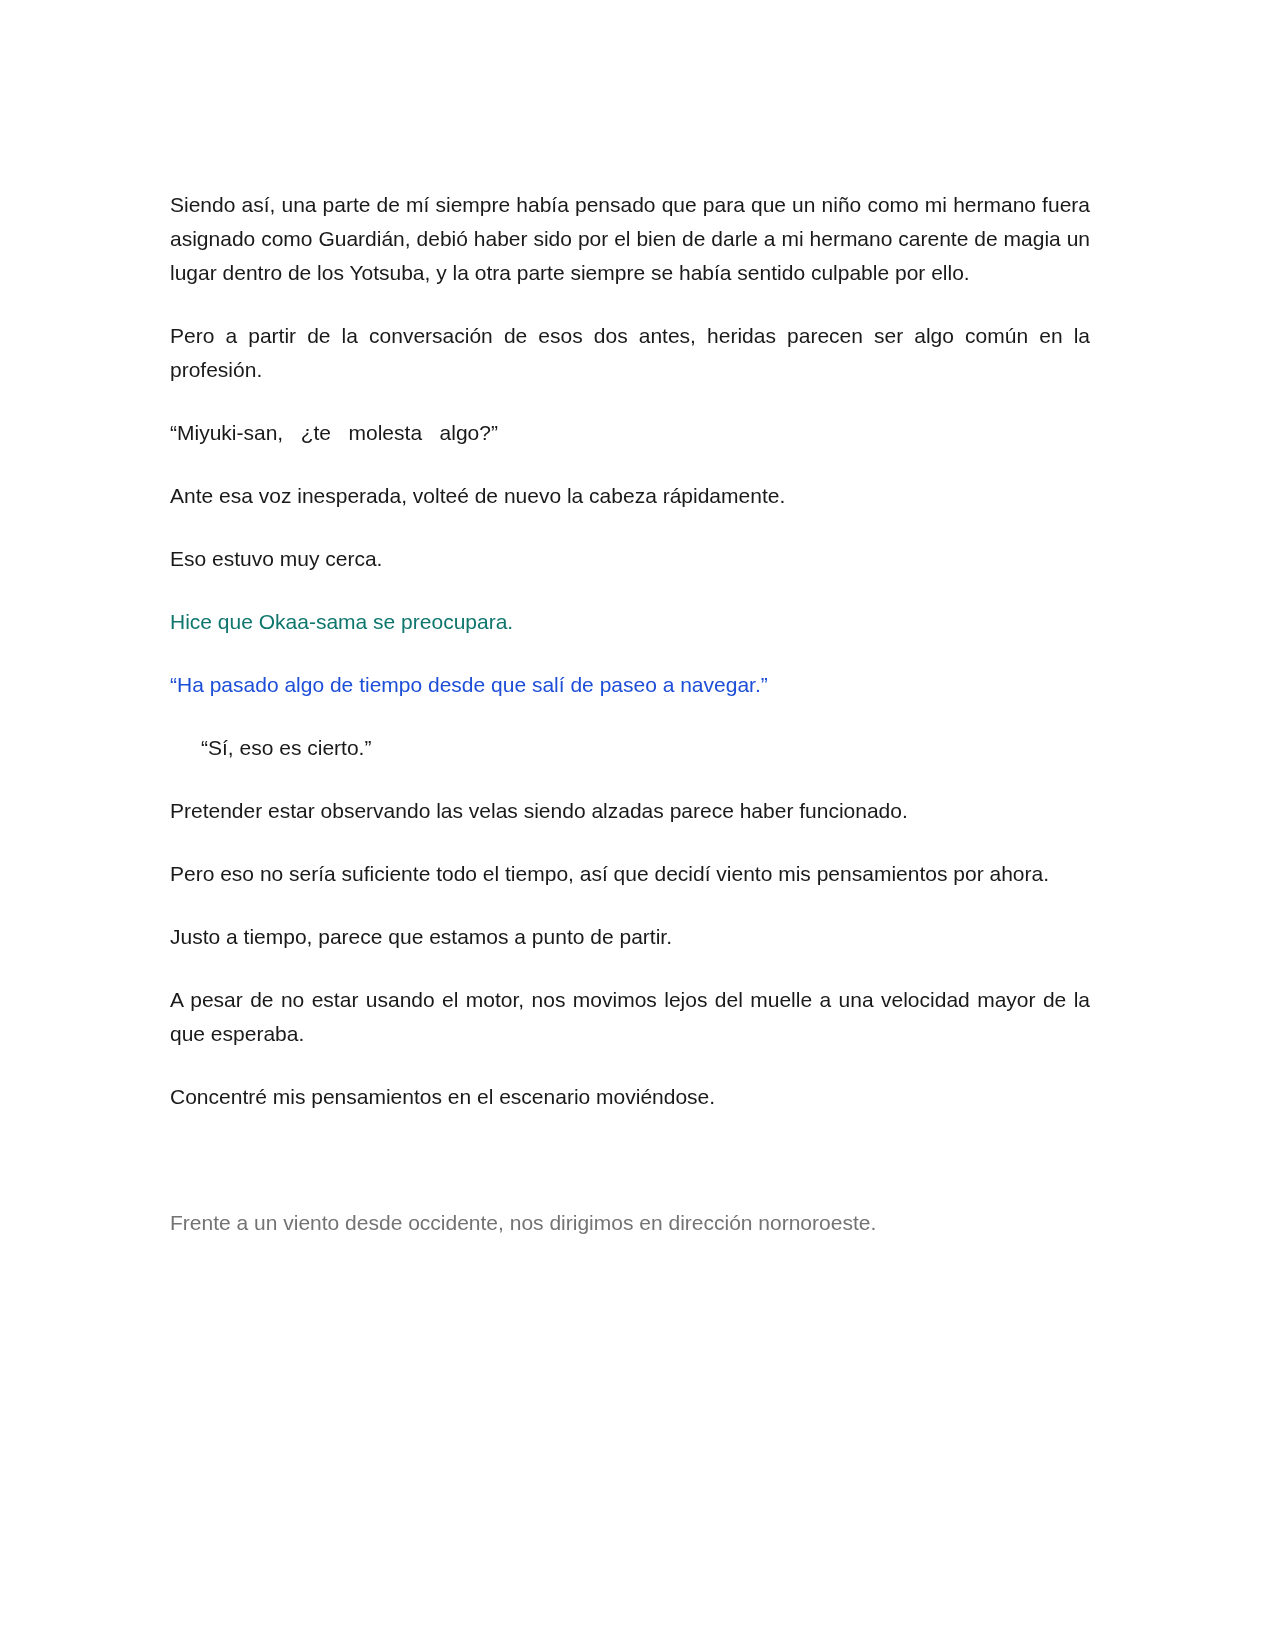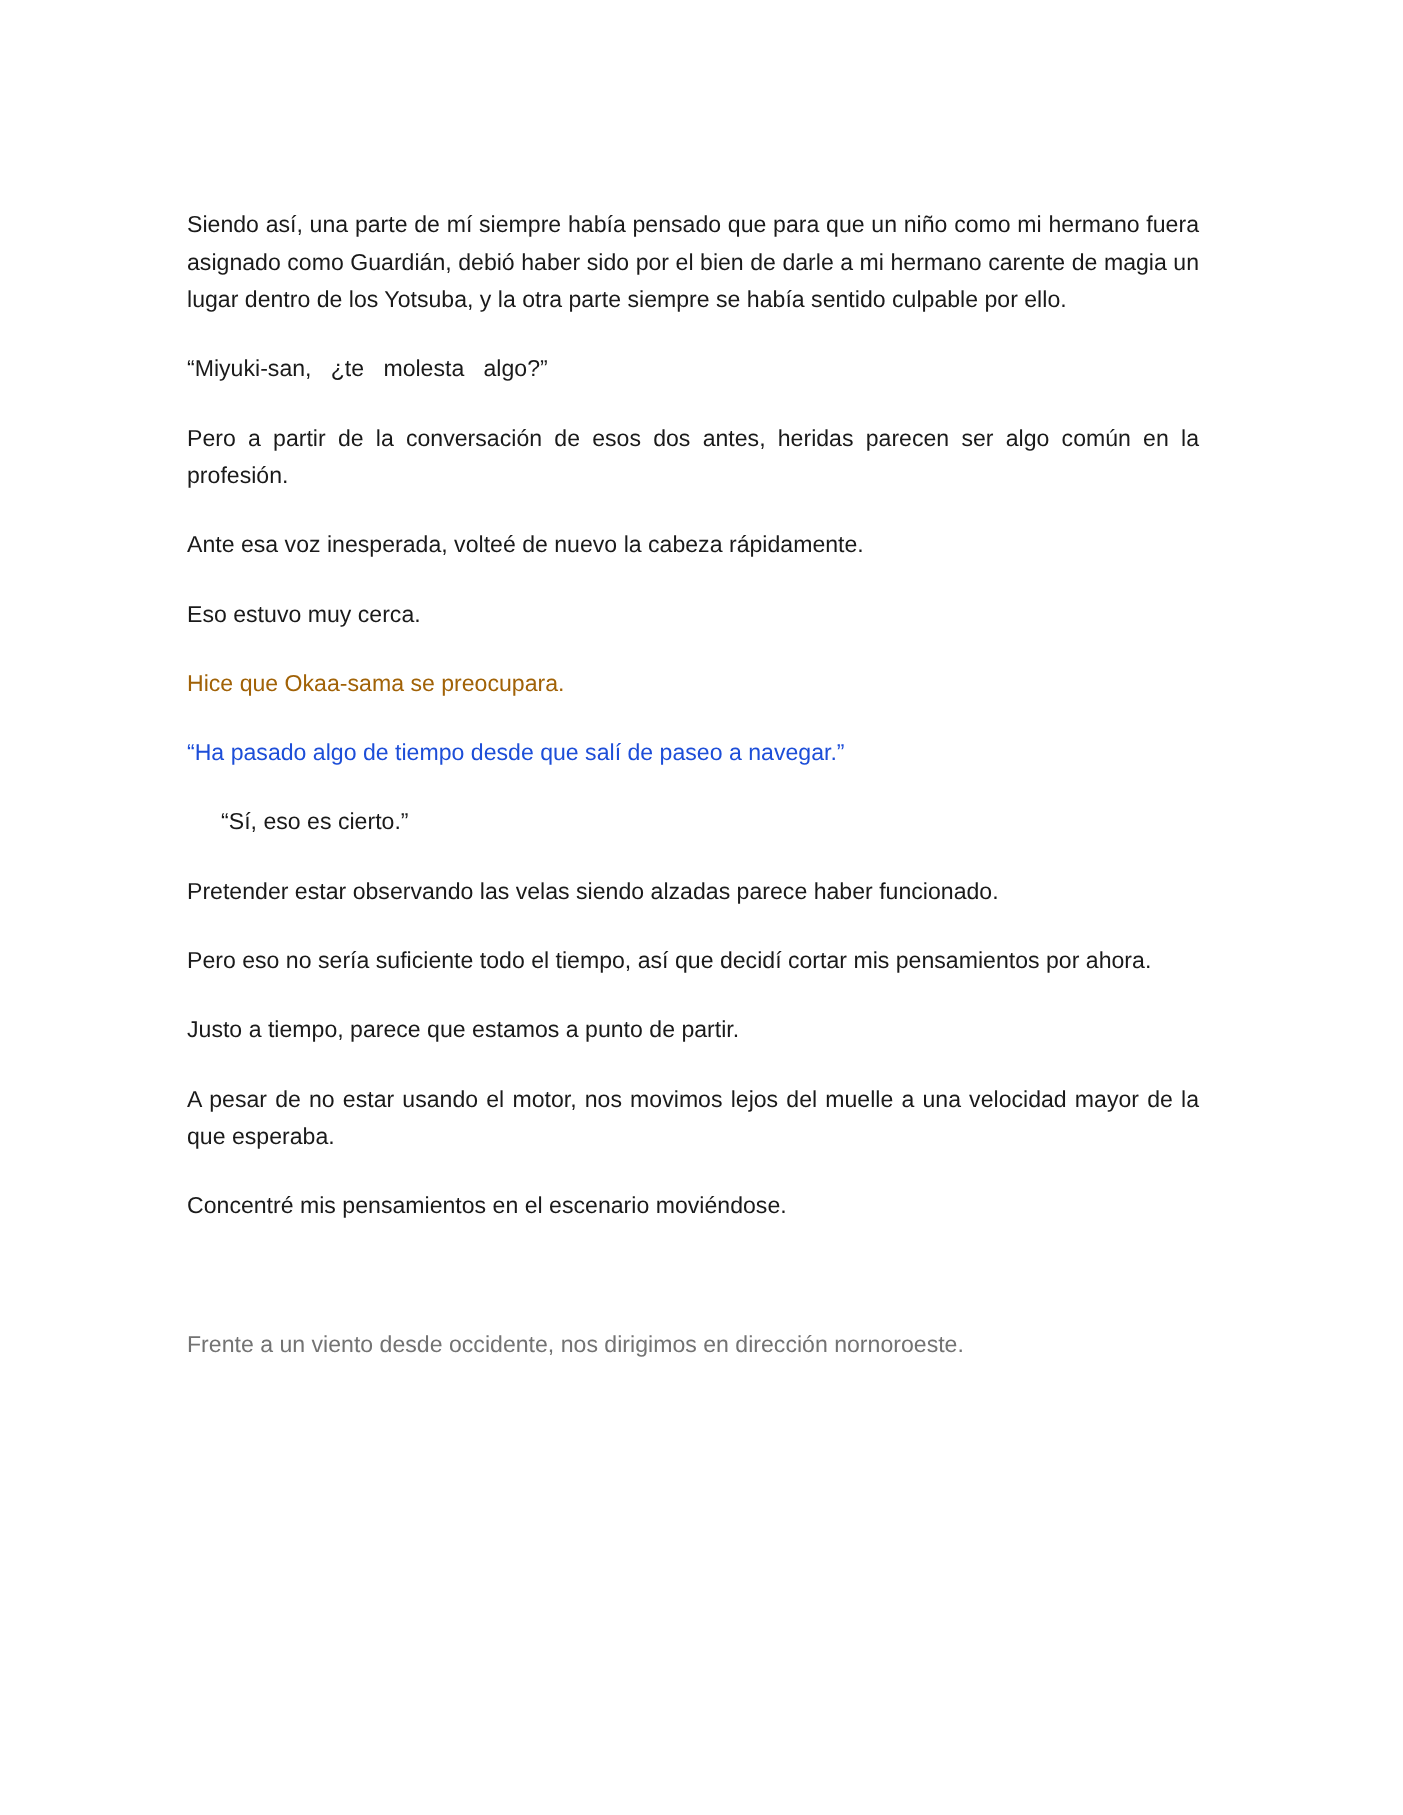--- a/index.html
+++ b/index.html
@@ -34,28 +34,28 @@
     height: 34px;
     margin-bottom: 29px;
   }
 </style>
 </head>
 <body style="background: rgb(255, 255, 255);">
 
 <div class="page">
   <main class="content" id="paragraphs">
       <p class="para" style="color: rgb(26, 26, 26);">Siendo así, una parte de mí siempre había pensado que para que un niño como mi hermano fuera asignado como Guardián, debió haber sido por el bien de darle a mi hermano carente de magia un lugar dentro de los Yotsuba, y la otra parte siempre se había sentido culpable por ello.</p>
+      <p class="para" style="color: rgb(26, 26, 26);">Pero a partir de la conversación de esos dos antes, heridas parecen ser algo común en la profesión.</p>
       <p class="para" style="color: rgb(26, 26, 26);">“Miyuki-san,   ¿te   molesta   algo?”</p>
-      <p class="para" style="color: rgb(26, 26, 26);">Pero a partir de la conversación de esos dos antes, heridas parecen ser algo común en la profesión.</p>
       <p class="para" style="color: rgb(26, 26, 26);">Ante esa voz inesperada, volteé de nuevo la cabeza rápidamente.</p>
       <p class="para" style="color: rgb(26, 26, 26);">Eso estuvo muy cerca.</p>
-      <p class="para" style="color: #a16207;">Hice que Okaa-sama se preocupara.</p>
+      <p class="para" style="color: #0f766e;">Hice que Okaa-sama se preocupara.</p>
       <p class="para" style="color: #1d4ed8;">“Ha pasado algo de tiempo desde que salí de paseo a navegar.”</p>
       <p class="para" style="color: rgb(26, 26, 26); margin-left: 31px;">“Sí, eso es cierto.”</p>
       <p class="para" style="color: rgb(26, 26, 26); margin-top: 24px;">Pretender estar observando las velas siendo alzadas parece haber funcionado.</p>
-      <p class="para" style="color: rgb(26, 26, 26);">Pero eso no sería suficiente todo el tiempo, así que decidí cortar mis pensamientos por ahora.</p>
+      <p class="para" style="color: rgb(26, 26, 26);">Pero eso no sería suficiente todo el tiempo, así que decidí viento mis pensamientos por ahora.</p>
       <p class="para" style="color: rgb(26, 26, 26);">Justo a tiempo, parece que estamos a punto de partir.</p>
       <p class="para" style="color: rgb(26, 26, 26);">A pesar de no estar usando el motor, nos movimos lejos del muelle a una velocidad mayor de la que esperaba.</p>
       <p class="para" style="color: rgb(26, 26, 26);">Concentré mis pensamientos en el escenario moviéndose.</p>
       <p class="para empty" style="color: rgb(26, 26, 26);"></p>
       <p class="para" style="color: #737373;">Frente a un viento desde occidente, nos dirigimos en dirección nornoroeste.</p>
     </main>
 </div>
 
 </body></html>

